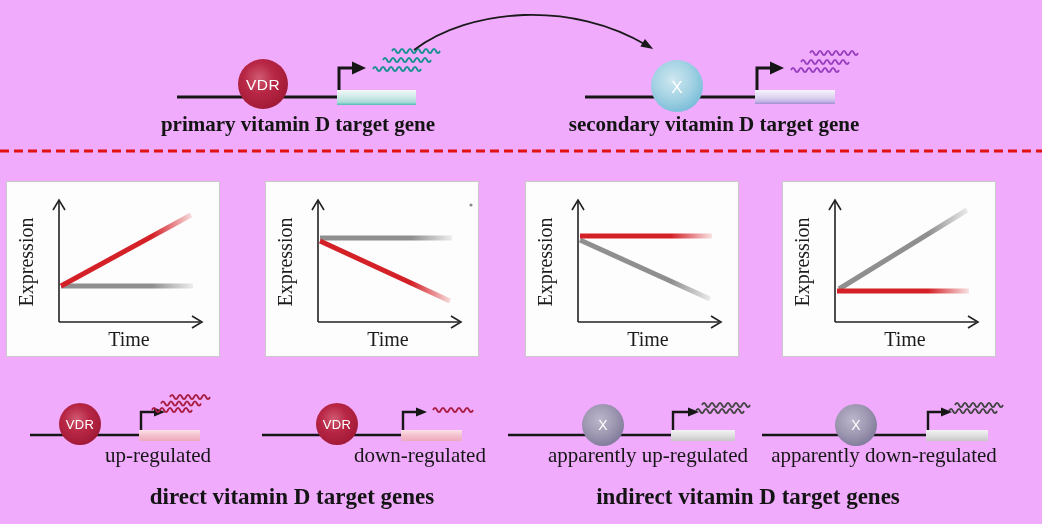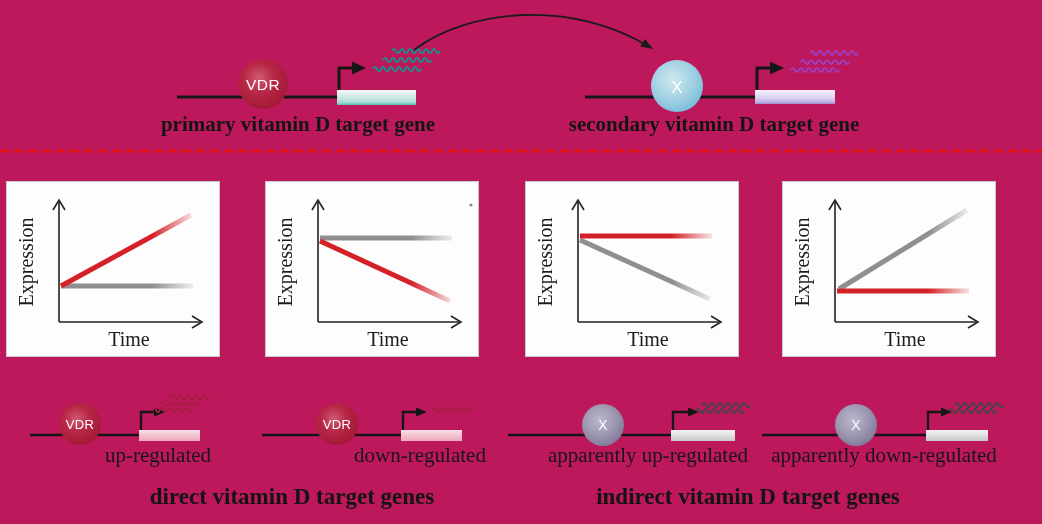--- a/index.html
+++ b/index.html
@@ -1,16 +1,16 @@
 <!DOCTYPE html>
 <html><head>
 <meta charset="utf-8">
 <style>
   html,body{margin:0;padding:0;background:#ffffff;}
-  .canvas{position:relative;width:1042px;height:524px;background:#be185d;overflow:hidden;
+  .canvas{position:relative;width:1042px;height:524px;background:#f0abfc;overflow:hidden;
           font-family:"Liberation Serif","DejaVu Serif",serif;}
   .layer{position:absolute;left:0;}
   .plot-box{position:absolute;top:181px;width:214px;height:176px;border:1px solid #c9c9c9;
             background:#fdfdfd;box-sizing:border-box;}
   text{font-family:"Liberation Serif","DejaVu Serif",serif;}
   .t-caption{font-size:21px;font-weight:700;fill:#141414;}
   .t-title{font-size:23px;font-weight:700;fill:#141414;}
   .t-label{font-size:21px;font-weight:400;fill:#161616;}
   .t-axis{font-size:20px;font-weight:400;fill:#1c1c1c;}
   .t-factor{font-family:"Liberation Sans","DejaVu Sans",sans-serif;font-size:15.5px;fill:#ffffff;letter-spacing:.5px;}

